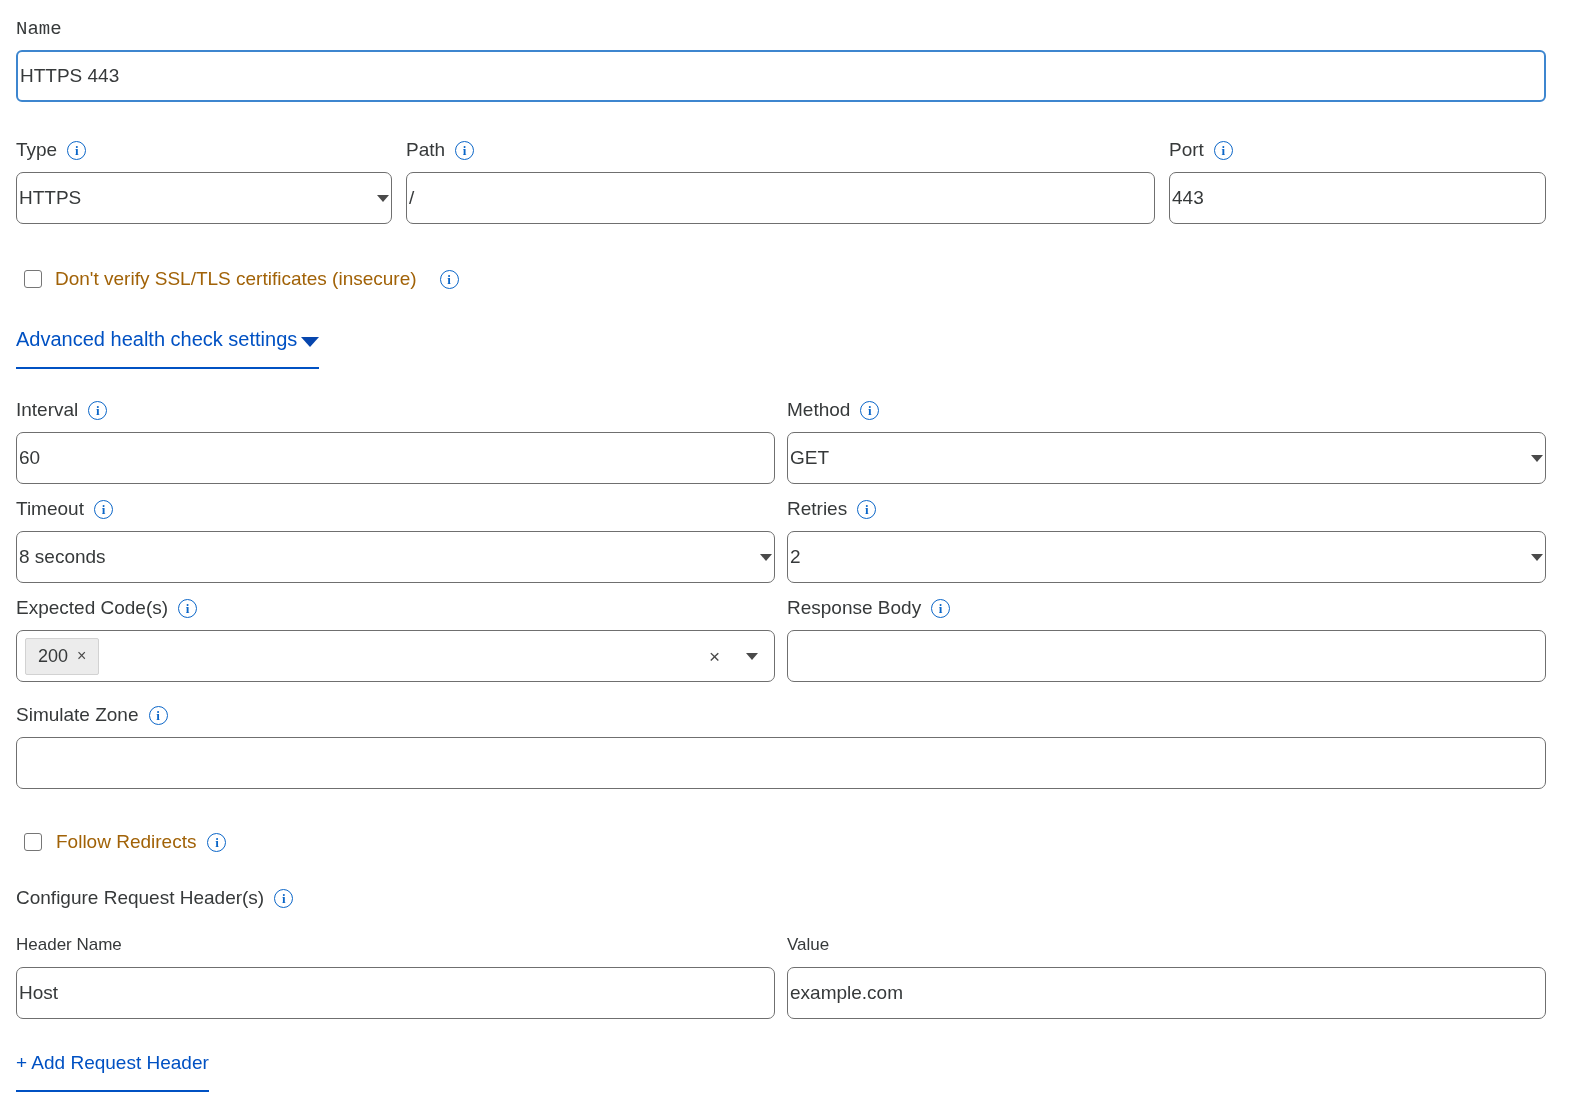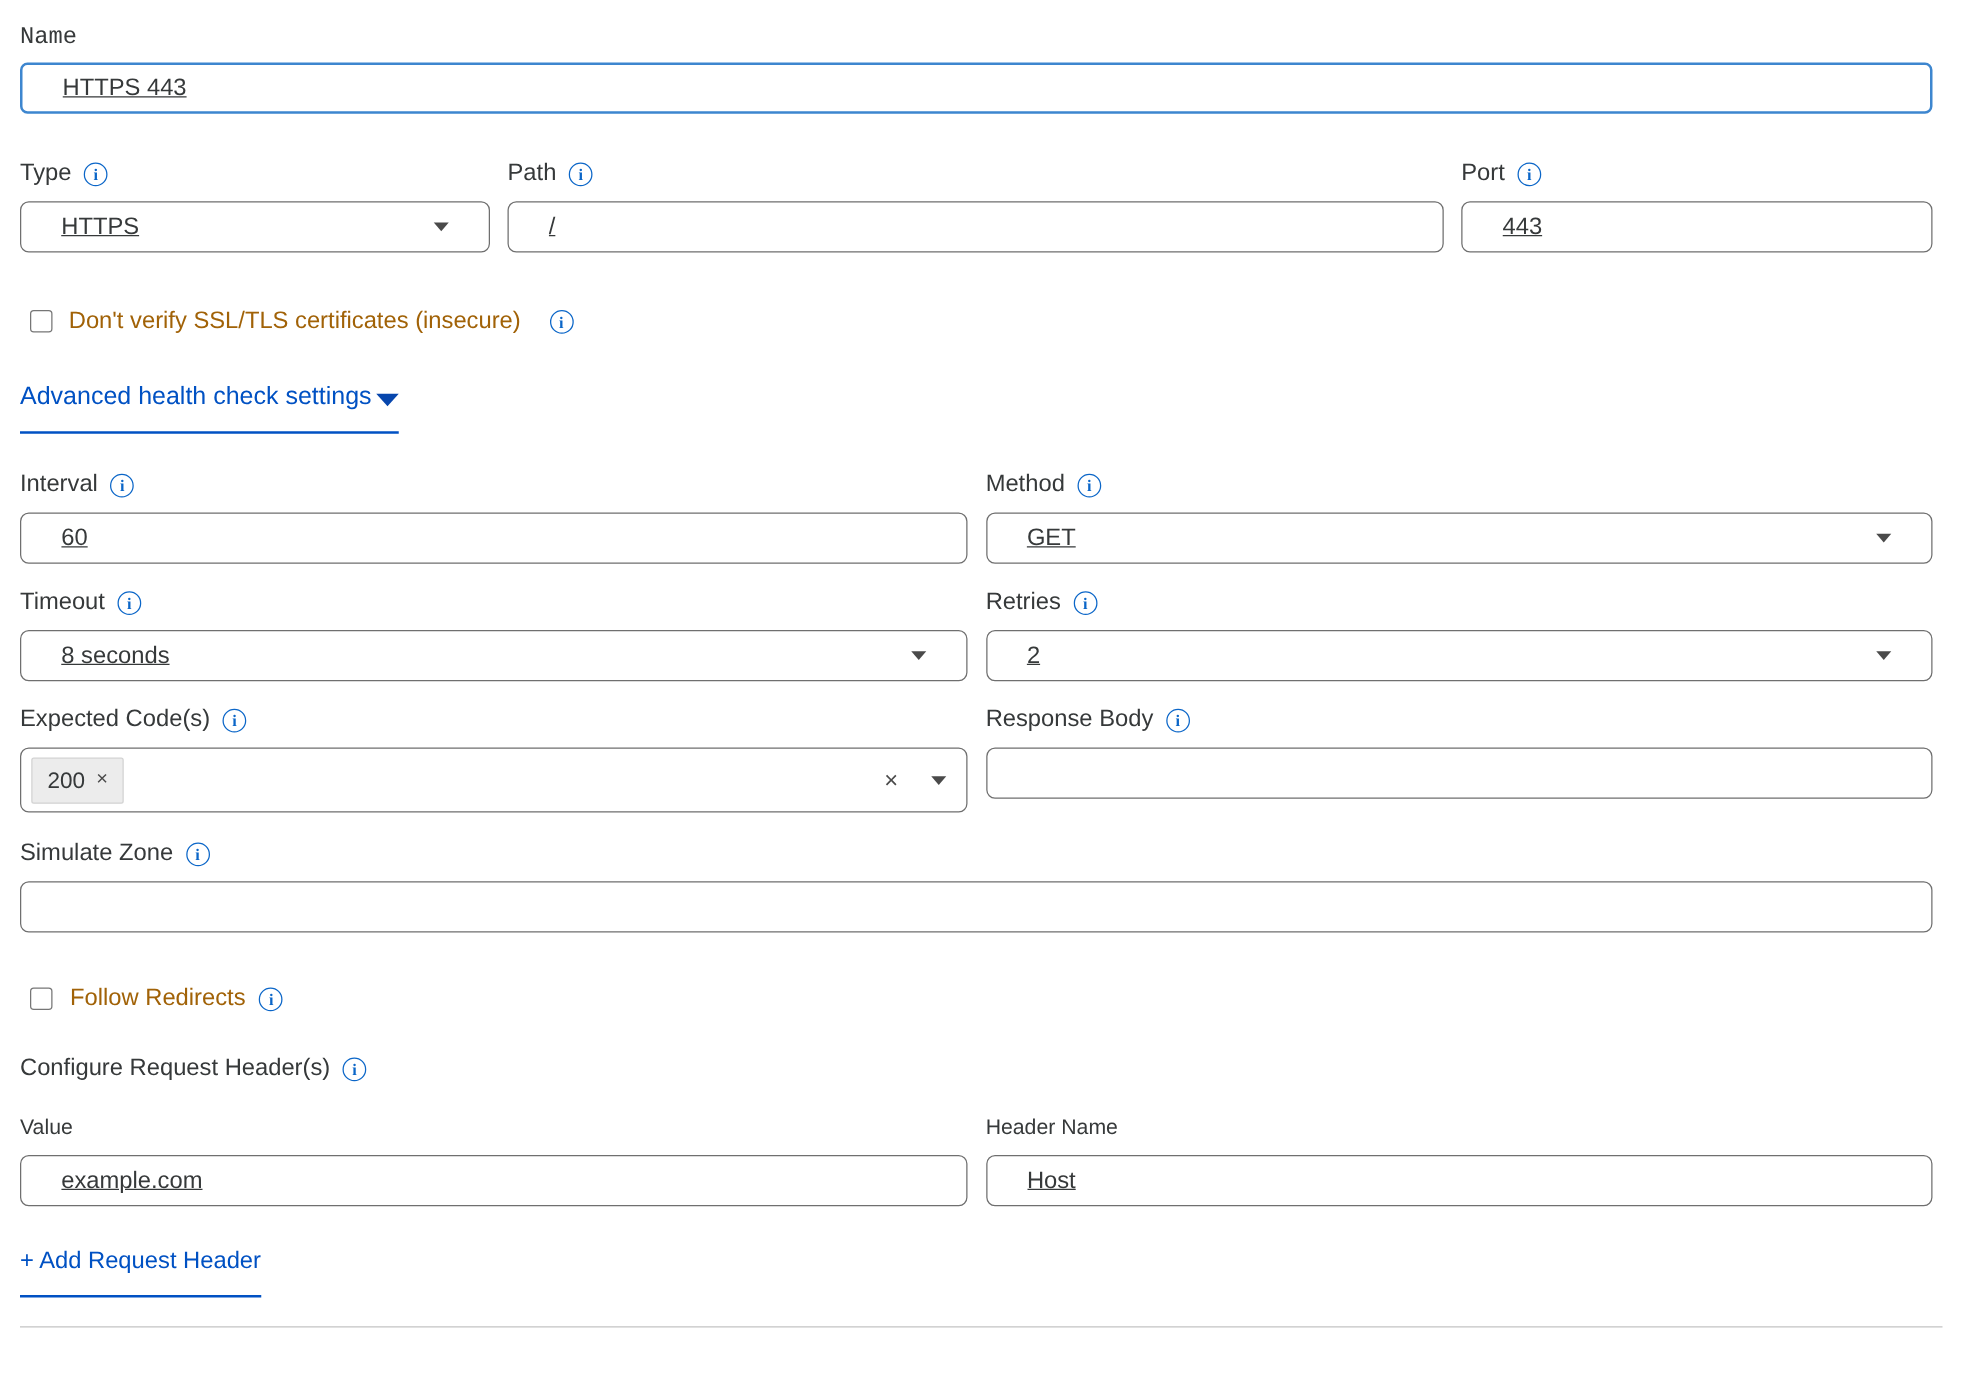--- a/index.html
+++ b/index.html
@@ -44,31 +44,30 @@
     font-weight: bold;
     line-height: 1;
     display: inline-flex;
     align-items: center;
     justify-content: center;
     flex: 0 0 auto;
     cursor: pointer;
   }
   
   .input, .select {
-    height: 41px;
+    height: 52px;
     width: 100%;
     border: 1.6px solid #6f6f6f;
     border-radius: 7px;
     background: #fff;
     font-family: "Liberation Sans", sans-serif;
     font-size: 19px;
     color: #36393a;
-    padding: 0 32px;
+    padding: 0 2px;
     outline: none;
-    text-decoration: underline;
   }
   .input.focused {
     border: 2px solid #3d86cf;
     border-radius: 6px;
   }
   .select {
     display: flex;
     align-items: center;
     justify-content: space-between;
     cursor: pointer;
@@ -85,20 +84,21 @@
     display: grid;
     grid-template-columns: 376px 1fr 377px;
     column-gap: 14px;
     margin-top: 35px;
   }
   .grid-2 {
     display: grid;
     grid-template-columns: 1fr 1fr;
     column-gap: 15px;
     row-gap: 18px;
+    gap: 12px;
   }
   
   .checkbox-row {
     display: flex;
     align-items: center;
   }
   .checkbox {
     width: 18px;
     height: 18px;
     border: 1.7px solid #767676;
@@ -328,27 +328,27 @@
   </div>
 
   
   <div class="field-label-row mt-32" style="margin-bottom:0;">
     <span class="field-label">Configure Request Header(s)</span>
     <span class="info-icon">i</span>
   </div>
 
   <div class="grid-2 mt-24">
     <div>
+      <div class="small-label">Header Name</div>
+      <input class="input" type="text" value="Host" style="">
+    </div>
+    <div>
       <div class="small-label">Value</div>
       <input class="input" type="text" value="example.com" style="">
     </div>
-    <div>
-      <div class="small-label">Header Name</div>
-      <input class="input" type="text" value="Host" style="">
-    </div>
   </div>
 
   
   <div class="mt-33">
     <a class="link" style="font-size:19px;">+ Add Request Header</a>
   </div>
 
   <hr class="divider">
 
 </div>

